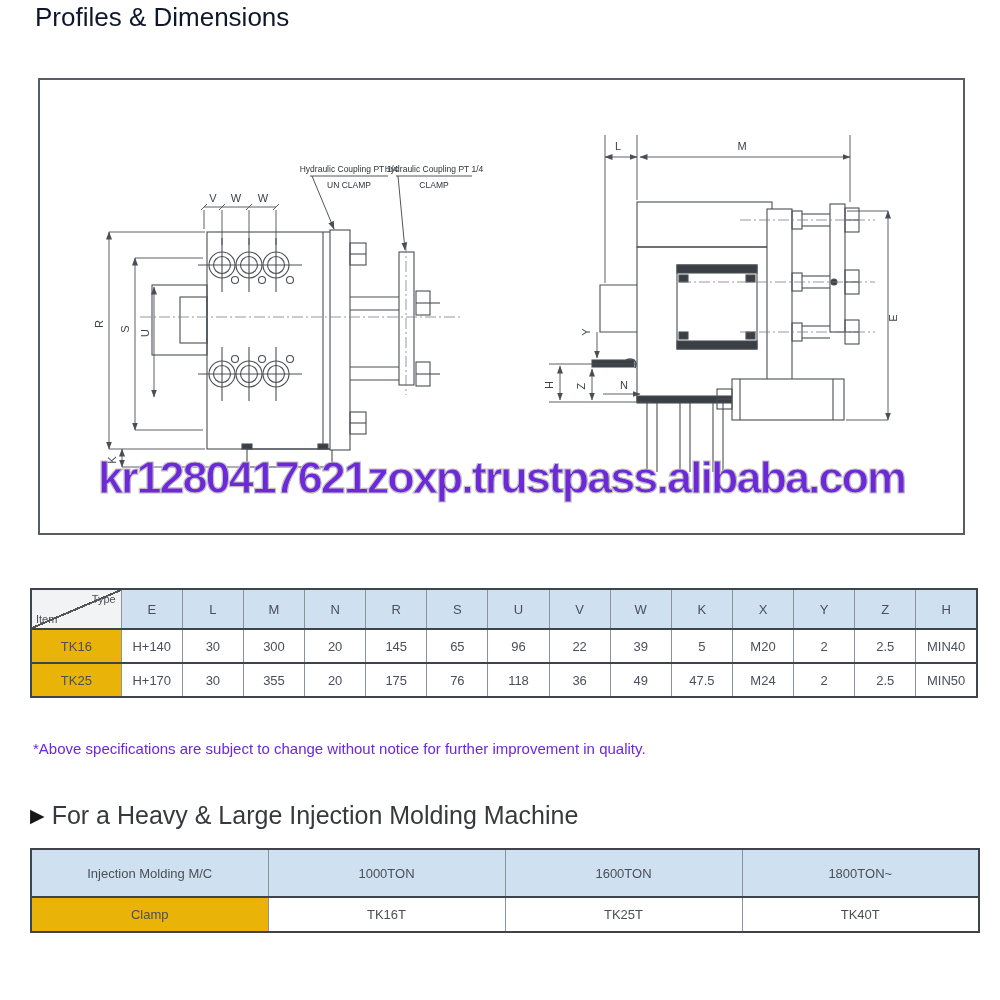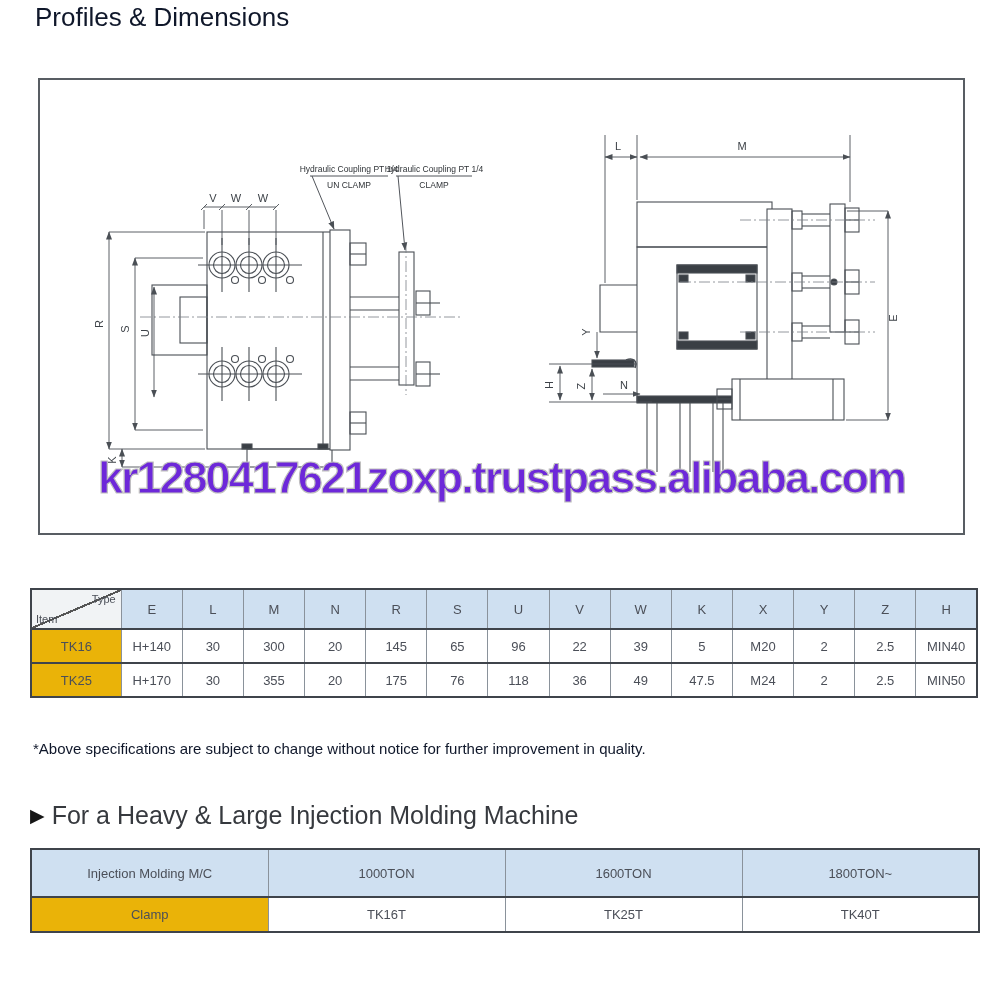--- a/index.html
+++ b/index.html
@@ -18,21 +18,21 @@
     font-size:13px;color:#4b4f58;padding:0;}
   .hblue{background:#cfe0f1;color:#3c485e;}
   .glab{background:#eab308;}
   #dimtable{left:30px;top:588px;width:948px;}
   #dimtable tr.hd{height:40px;}
   #dimtable tr.dr{height:34px;}
   #corner{position:relative;background:#f1f3f5;
     background-image:linear-gradient(to bottom right,transparent calc(50% - 1px),#555 calc(50% - 1px),#555 calc(50% + 1px),transparent calc(50% + 1px));}
   #corner .tp{position:absolute;top:3px;right:5px;font-size:11px;color:#4b4f58;}
   #corner .bt{position:absolute;bottom:3px;left:4px;font-size:11px;color:#4b4f58;}
-  #note{left:33px;top:740px;font-size:15px;color:#0f172a;}
+  #note{left:33px;top:740px;font-size:15px;color:#6d28d9;}
   #sec2{left:30px;top:801px;font-size:25px;color:#36393e;text-align:right;}
   #sec2 .bullet{font-size:19px;color:#161616;margin-right:7px;position:relative;top:-2px;}
   #mctable{left:30px;top:848px;width:948px;}
   #mctable tr.hd{height:48px;}
   #mctable tr.dr{height:35px;}
   text{font-family:"Liberation Sans",sans-serif;}
 </style>
 </head>
 <body>
 

